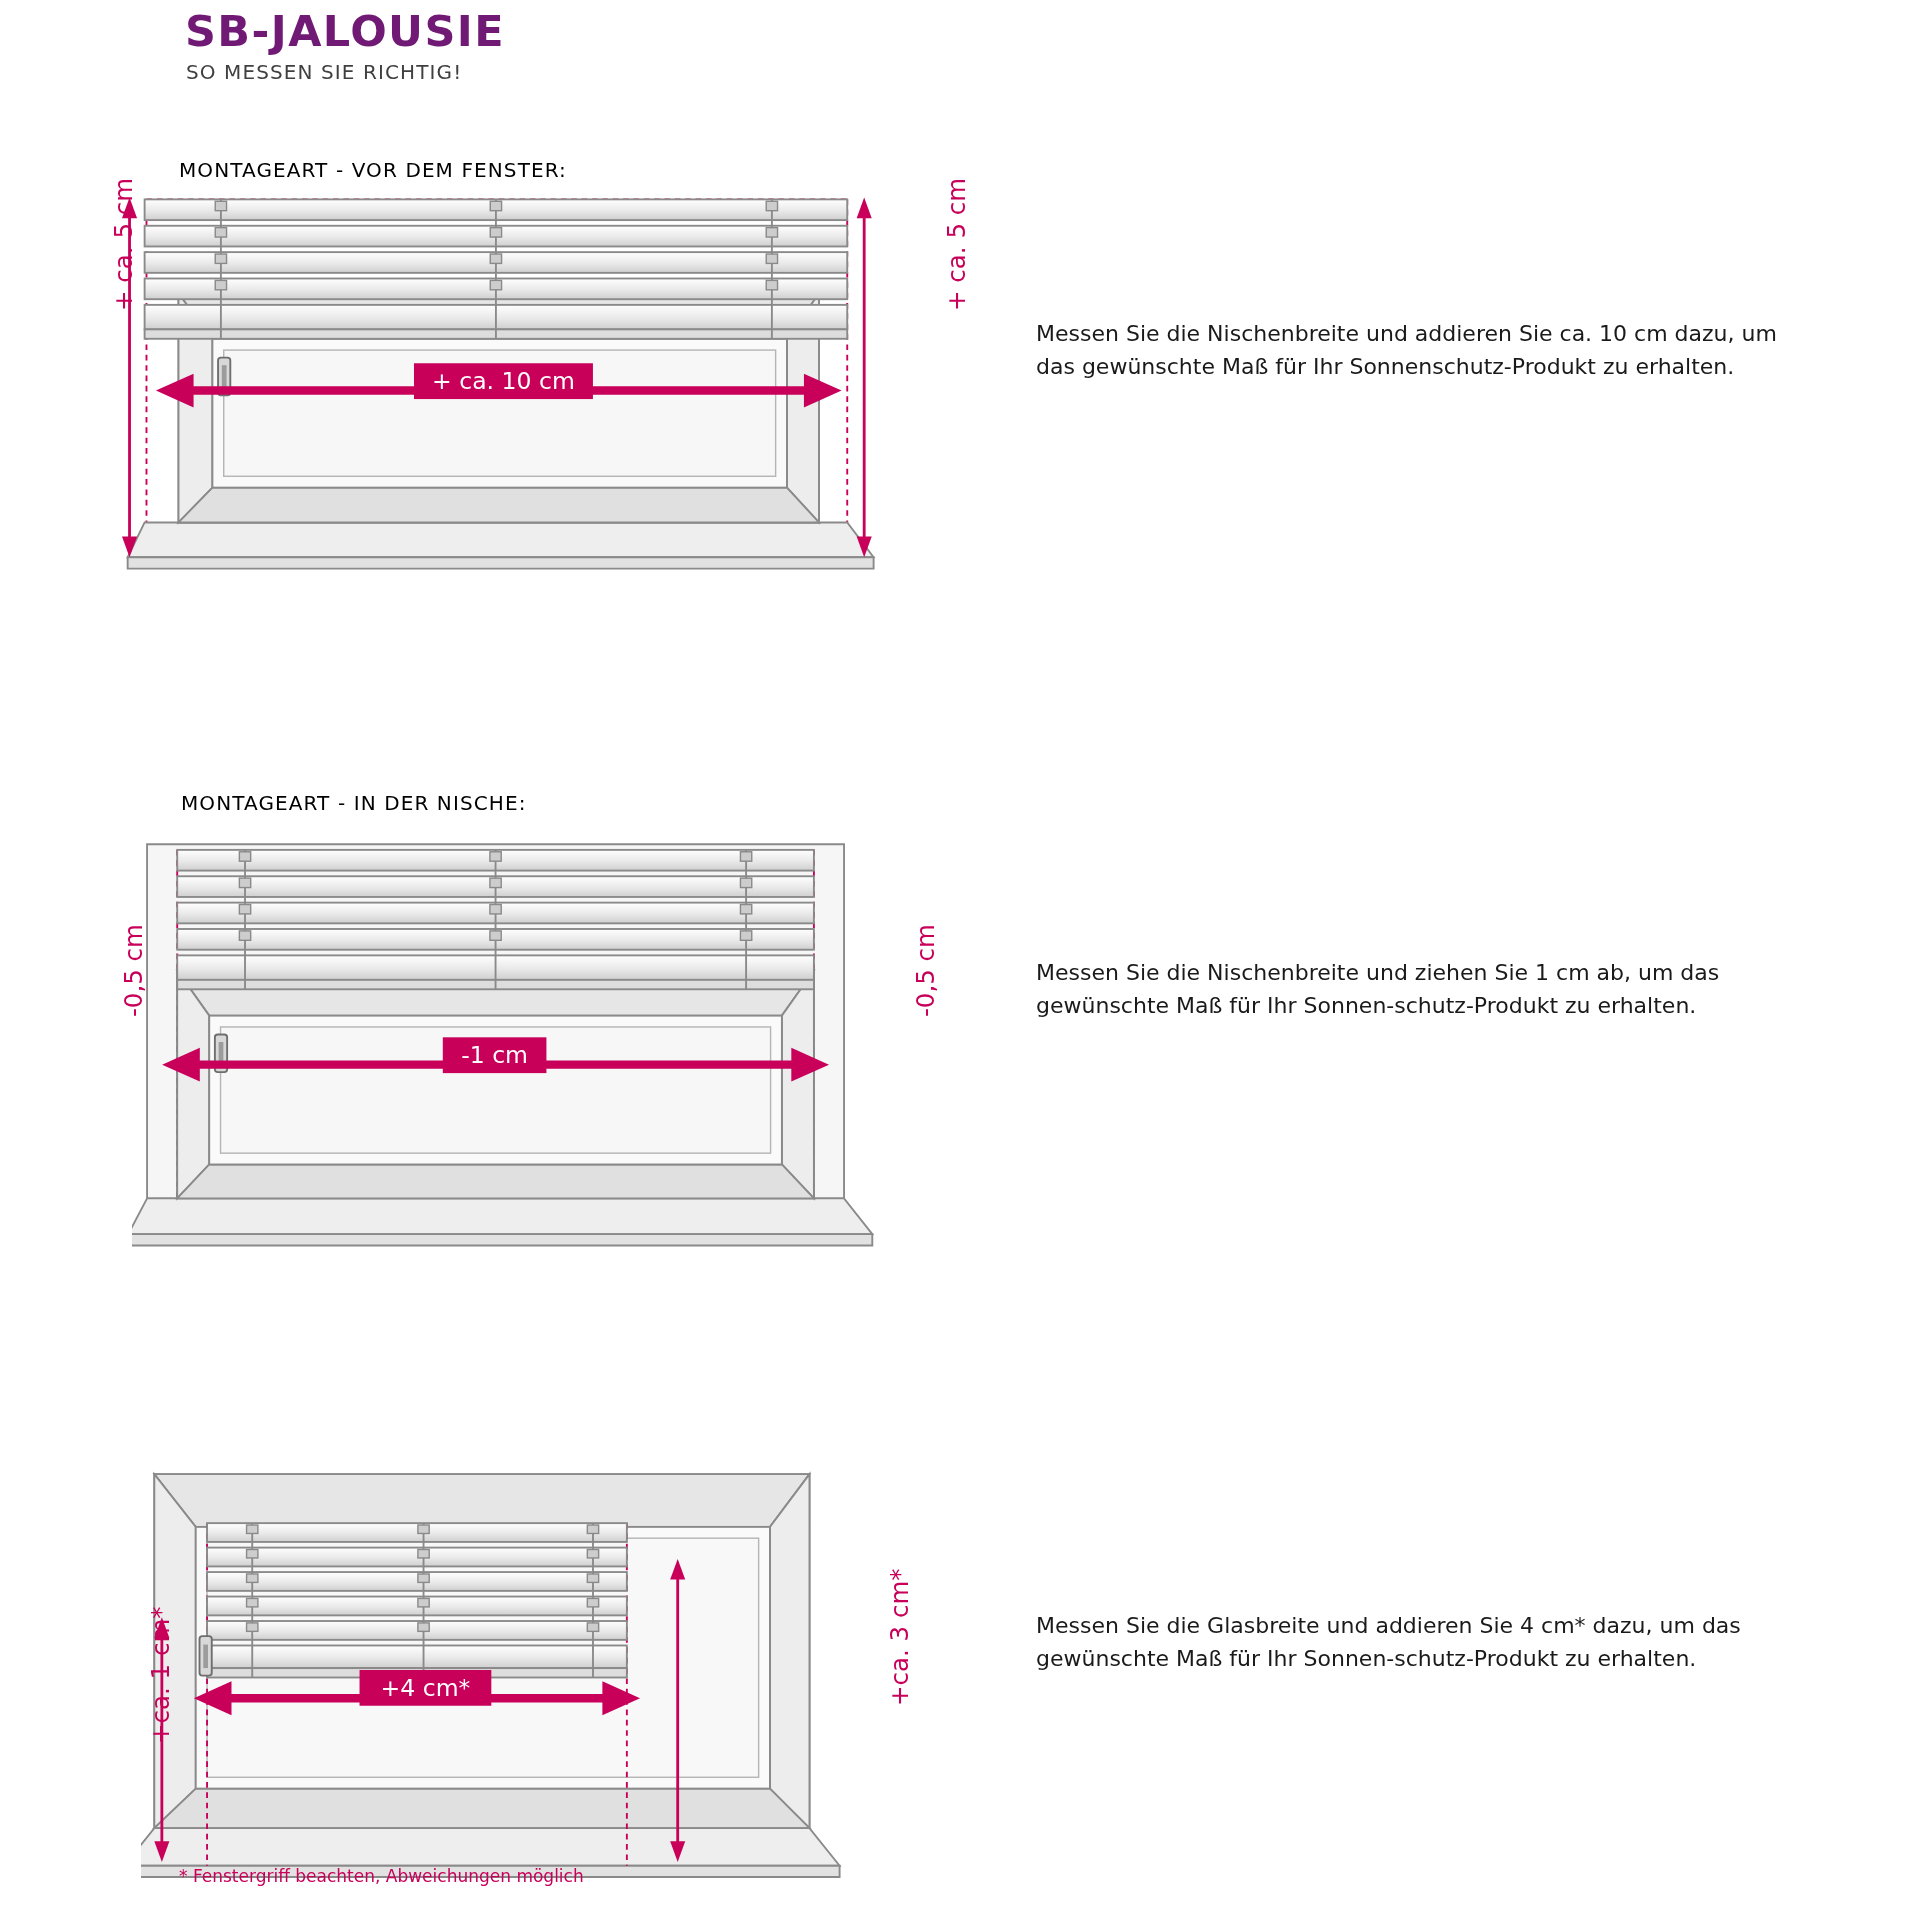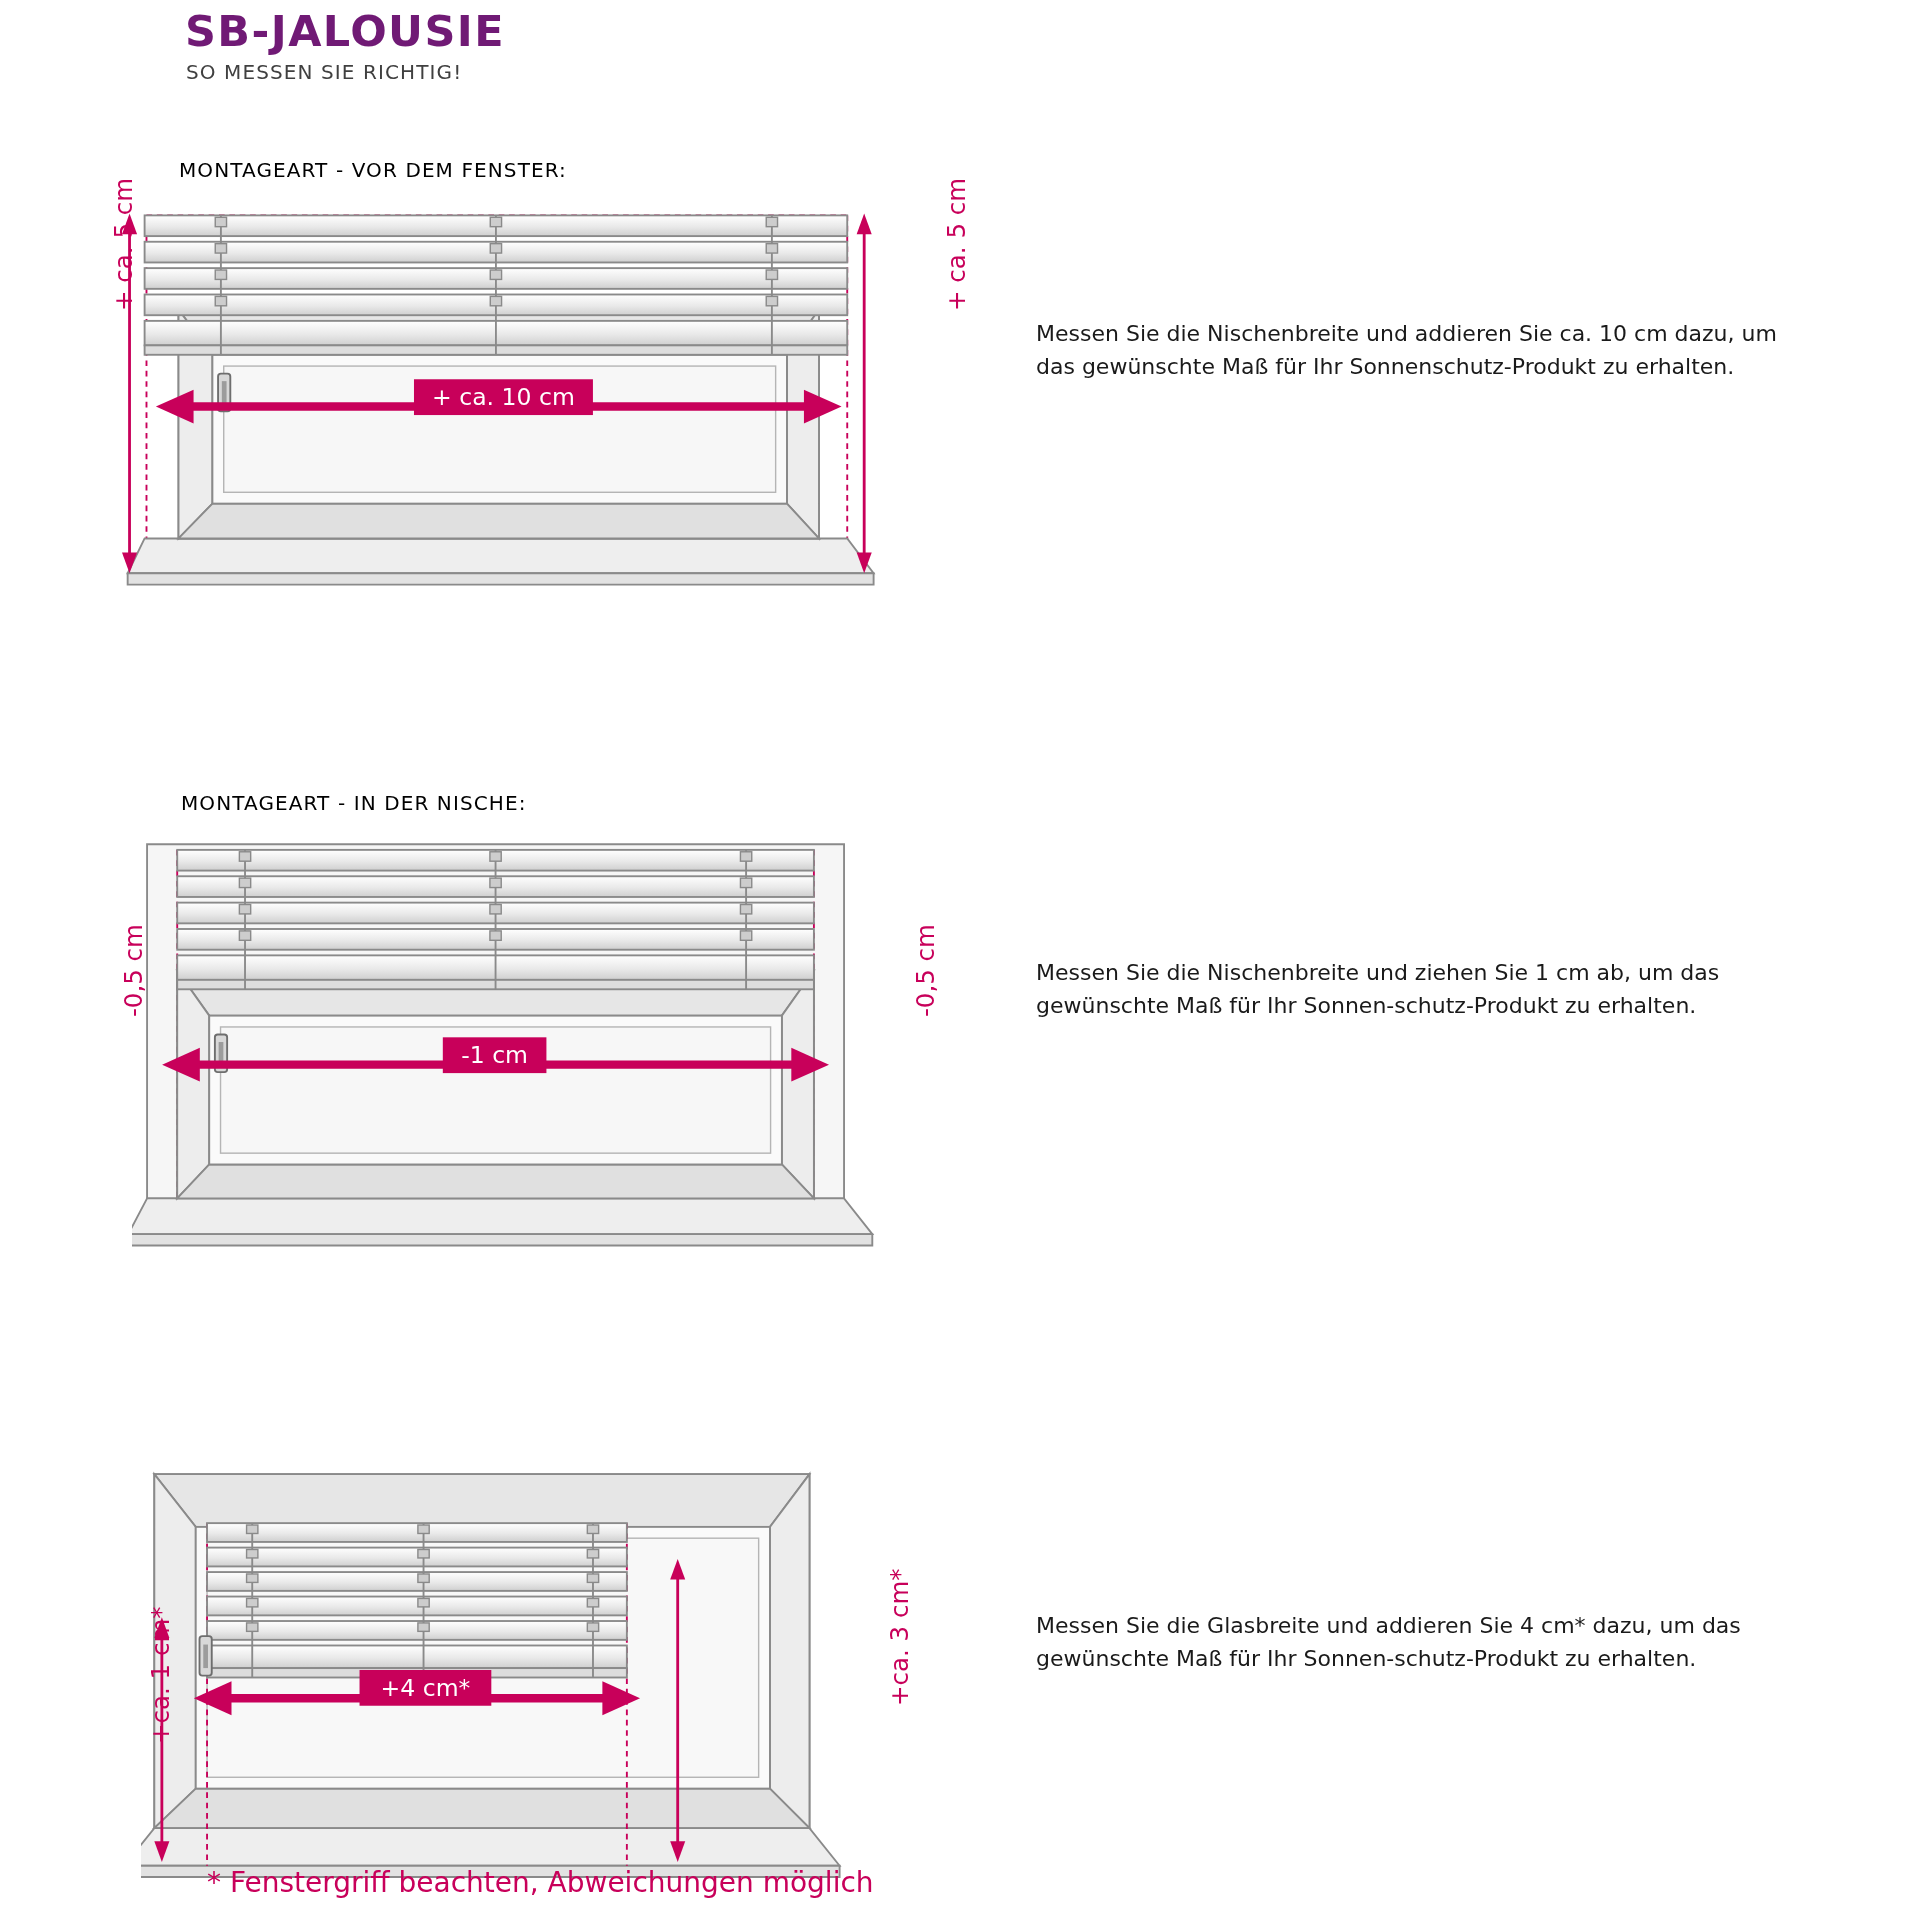--- a/index.html
+++ b/index.html
@@ -56,24 +56,23 @@
     line-height: 1.48;
     color: #1a1a1a;
     width: 763px;
   }
 
   
   .footnote {
     position: absolute;
     left: 179px;
     top: 1866px;
-    font-size: 28px;
+    font-size: 17px;
     color: #c8005a;
     white-space: nowrap;
-    margin-left: 28px;
   }
 
   
   .figure {
     position: absolute;
   }
   .figure svg {
     display: block;
   }
 
@@ -87,21 +86,21 @@
 </head>
 <body>
 
 <div class="page">
 
   <div class="doc-title">SB-JALOUSIE</div>
   <div class="doc-subtitle">SO MESSEN SIE RICHTIG!</div>
 
   <div class="section-heading" style="left:179px; top:158px;">MONTAGEART - VOR DEM FENSTER:</div>
 
-  <div class="figure" style="left:122px; top:204px;text-align:right;">
+  <div class="figure" style="left:122px; top:188px;text-align:right;">
     <svg width="810" height="424" viewBox="0 0 860 450" xmlns="http://www.w3.org/2000/svg">
       <defs>
         <linearGradient id="slatA" x1="0" y1="0" x2="0" y2="1">
           <stop offset="0%" stop-color="#ffffff"></stop>
           <stop offset="55%" stop-color="#e9e9e9"></stop>
           <stop offset="100%" stop-color="#cfcfcf"></stop>
         </linearGradient>
         <linearGradient id="frameA" x1="0" y1="0" x2="0" y2="1">
           <stop offset="0%" stop-color="#fdfdfd"></stop>
           <stop offset="100%" stop-color="#dcdcdc"></stop>

